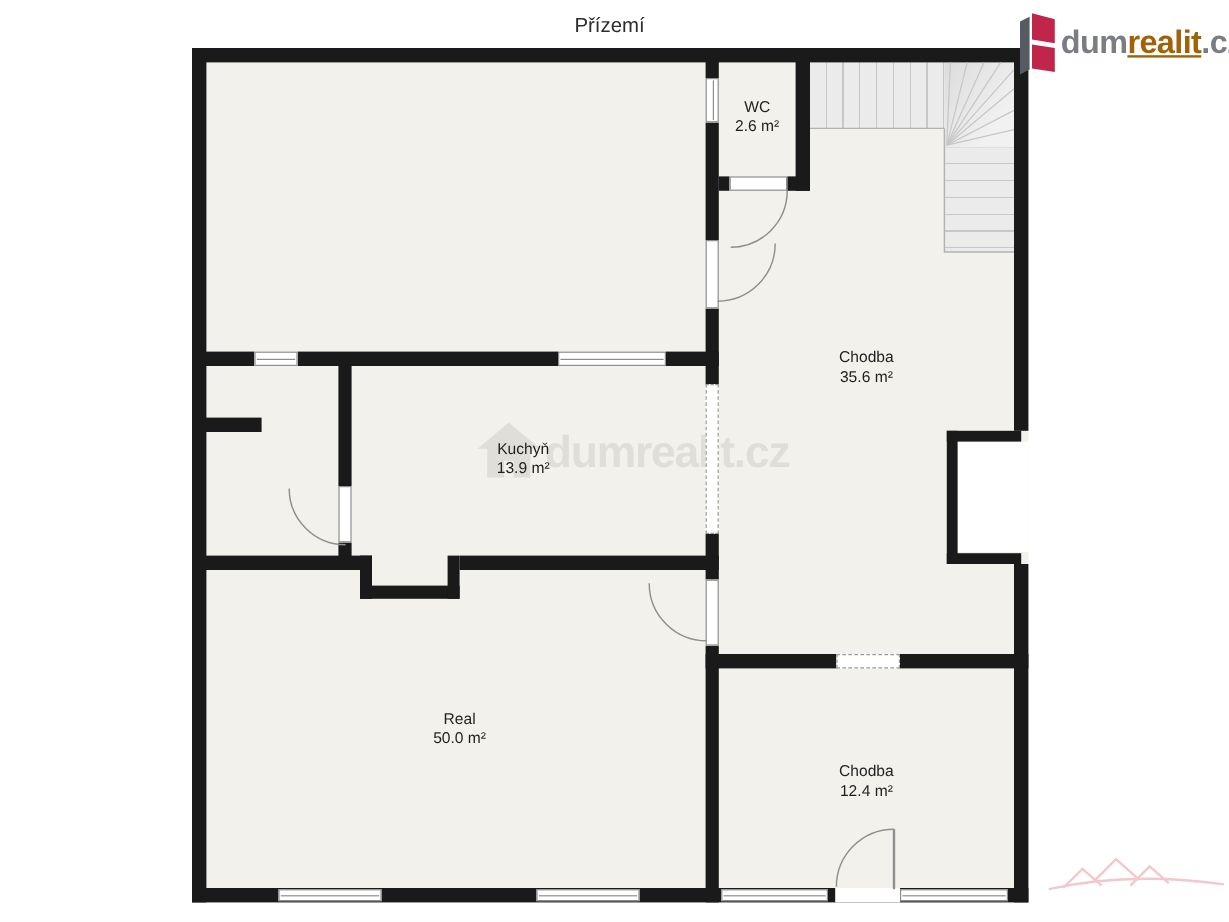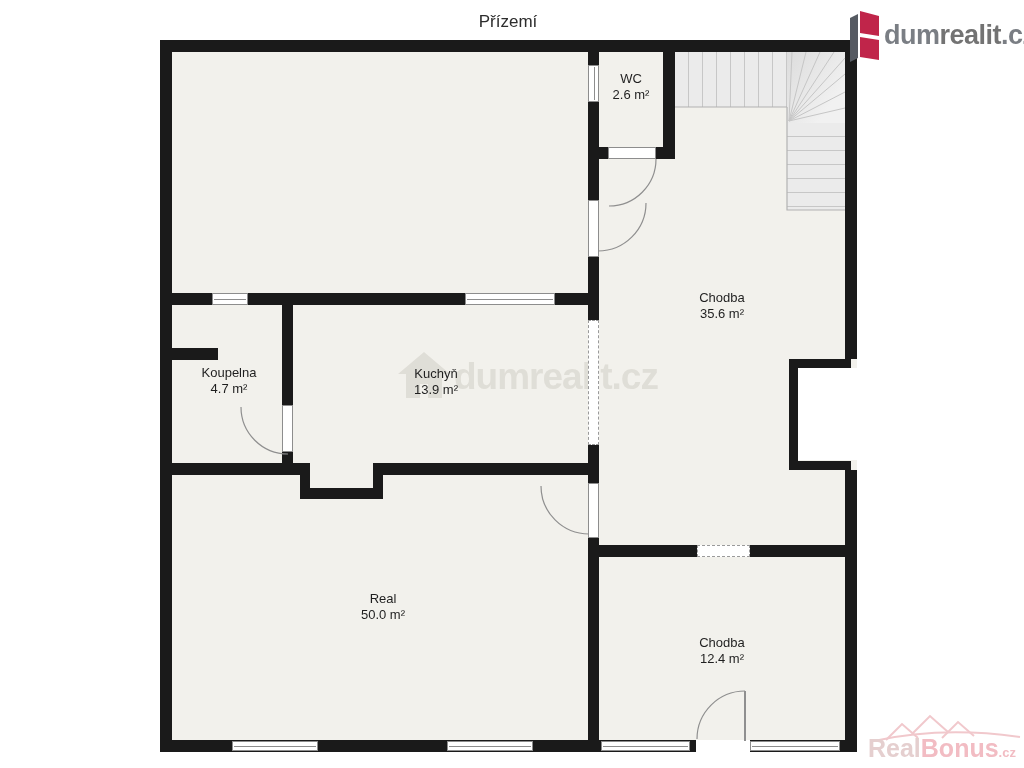--- a/index.html
+++ b/index.html
@@ -33,21 +33,21 @@
   #niche{position:absolute;left:798px;top:368px;width:59px;height:92px;background:#ffffff;}
   
   .rlabel{position:absolute;width:170px;margin-left:-85px;text-align:center;
           font-size:13px;line-height:16px;color:#1f1f1f;}
   
   #title{position:absolute;left:508px;top:12px;transform:translateX(-50%);
          font-size:17px;color:#2d2d2d;}
   
   #logo{position:absolute;left:846px;top:4px;width:176px;height:56px;}
   #logo-text{position:absolute;left:38px;top:16px;font-size:27px;font-weight:bold;letter-spacing:-0.5px;white-space:nowrap;}
-  .lg-gray{color:#7a7e84;} .lg-red{color:#737373;}
+  .lg-gray{color:#7a7e84;} .lg-red{color:#a16207;text-decoration:underline;}
   
   #wm-center{position:absolute;left:398px;top:352px;display:flex;align-items:center;opacity:0.9;}
   #wm-center-text{font-size:37px;font-weight:bold;letter-spacing:-1px;color:#dedcd5;margin-left:4px;}
   
   #wm-bottom{position:absolute;left:866px;top:712px;width:156px;height:54px;}
   #wm-bottom-text{position:absolute;left:2px;top:22px;font-size:25px;font-weight:bold;white-space:nowrap;}
   .rb-light{color:#e5cfcf;} .rb-pink{color:#f2bcc3;} .rb-cz{font-size:13px;color:#f2bcc3;}
 </style>
 </head>
 <body>
@@ -136,31 +136,27 @@
         <path d="M789,121 L845,74"></path>
       <path d="M789,121 L845,92"></path>
         <path d="M789,121 L845,108"></path>
     </g>
     <g stroke="#b2b2b2" stroke-width="1.2" fill="none">
       <path d="M675,107 L787,107"></path>
         <path d="M787,107 L787,210 L845,210"></path>
     </g>
   </svg>
 
-  <div class="rlabel" style="left:631px;top:71px">
+  <div class="rlabel" style="left:631px;top:81px">
     <div>WC</div>
     <div>2.6 m²</div>
   </div>
   <div class="rlabel" style="left:722px;top:290px">
     <div>Chodba</div>
     <div>35.6 m²</div>
-  </div>
-  <div class="rlabel" style="left:229px;top:365px">
-    <div>Koupelna</div>
-    <div>4.7 m²</div>
   </div>
   <div class="rlabel" style="left:436px;top:366px">
     <div>Kuchyň</div>
     <div>13.9 m²</div>
   </div>
   <div class="rlabel" style="left:383px;top:591px">
     <div>Real</div>
     <div>50.0 m²</div>
   </div>
   <div class="rlabel" style="left:722px;top:635px">
@@ -181,18 +177,15 @@
 
   <div id="wm-bottom">
     <svg width="150" height="30" viewBox="0 0 150 30" style="position:absolute;left:6px;top:0">
       <g stroke="#f1c8cc" stroke-width="2" fill="none">
         <path d="M14,28 L30,12 L46,26"></path>
         <path d="M40,22 L58,4 L76,20"></path>
         <path d="M70,26 L86,10 L102,24"></path>
         <path d="M2,29 Q 70,14 148,25"></path>
       </g>
     </svg>
-    <div id="wm-bottom-text">
-      <span class="rb-light">Real</span><span class="rb-pink">Bonus</span><span class="rb-cz">.cz</span>
-    </div>
   </div>
 
 </div>
 
 </body></html>

